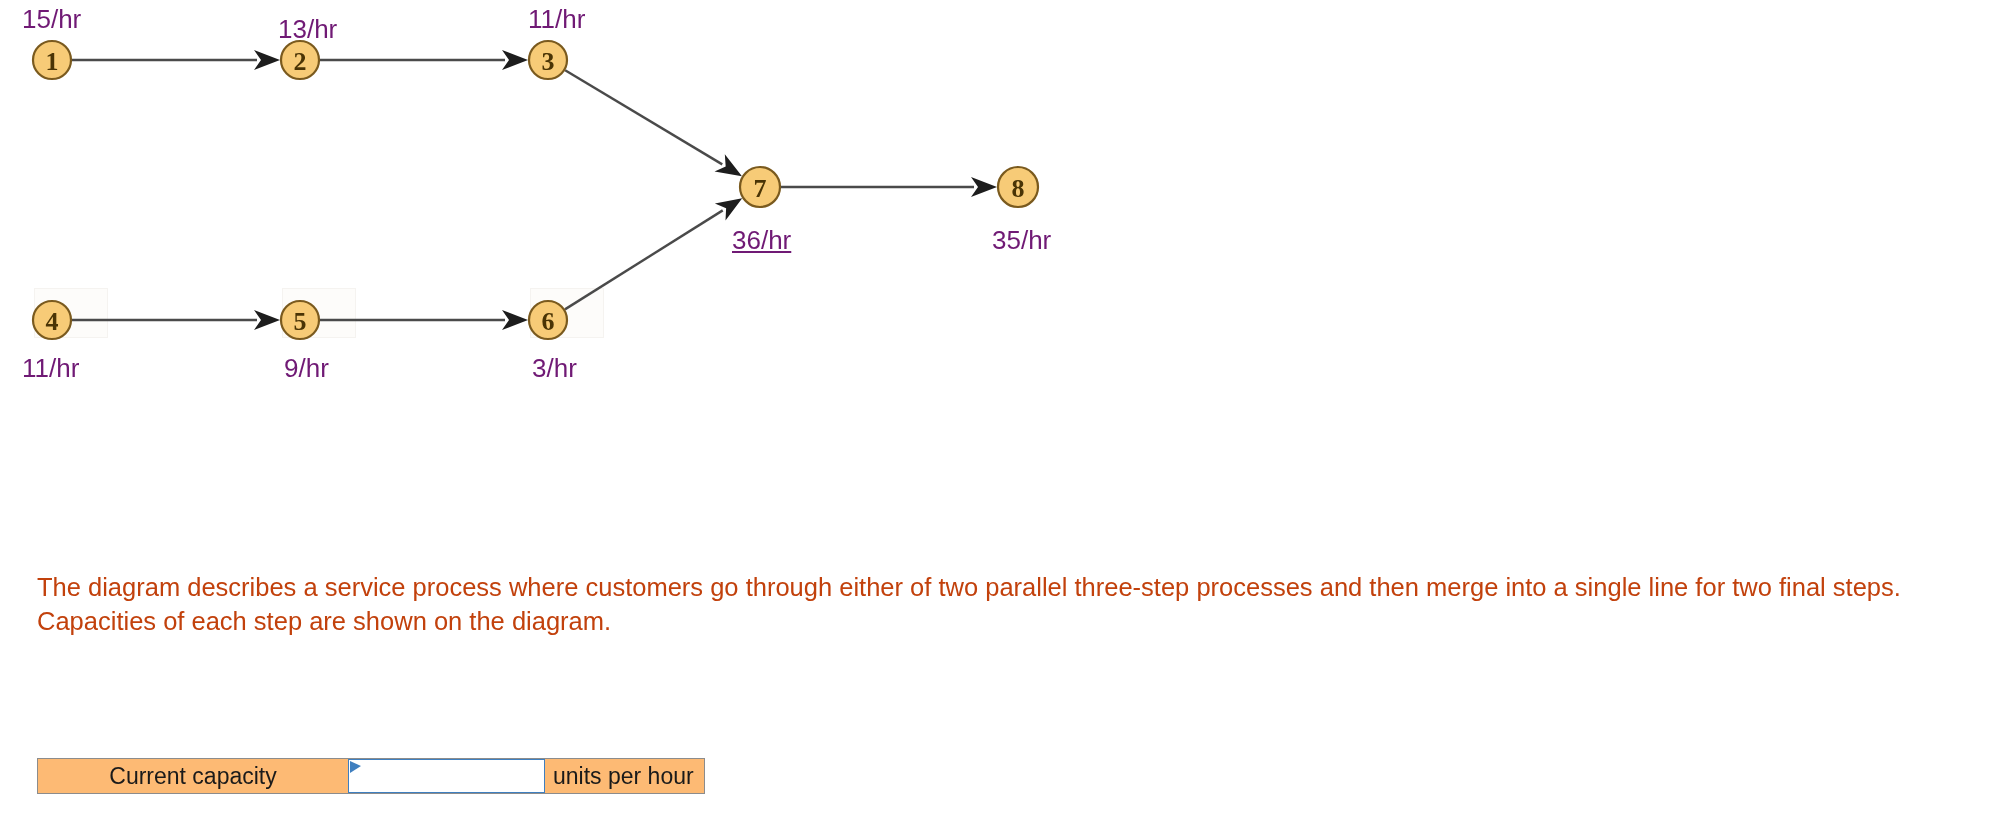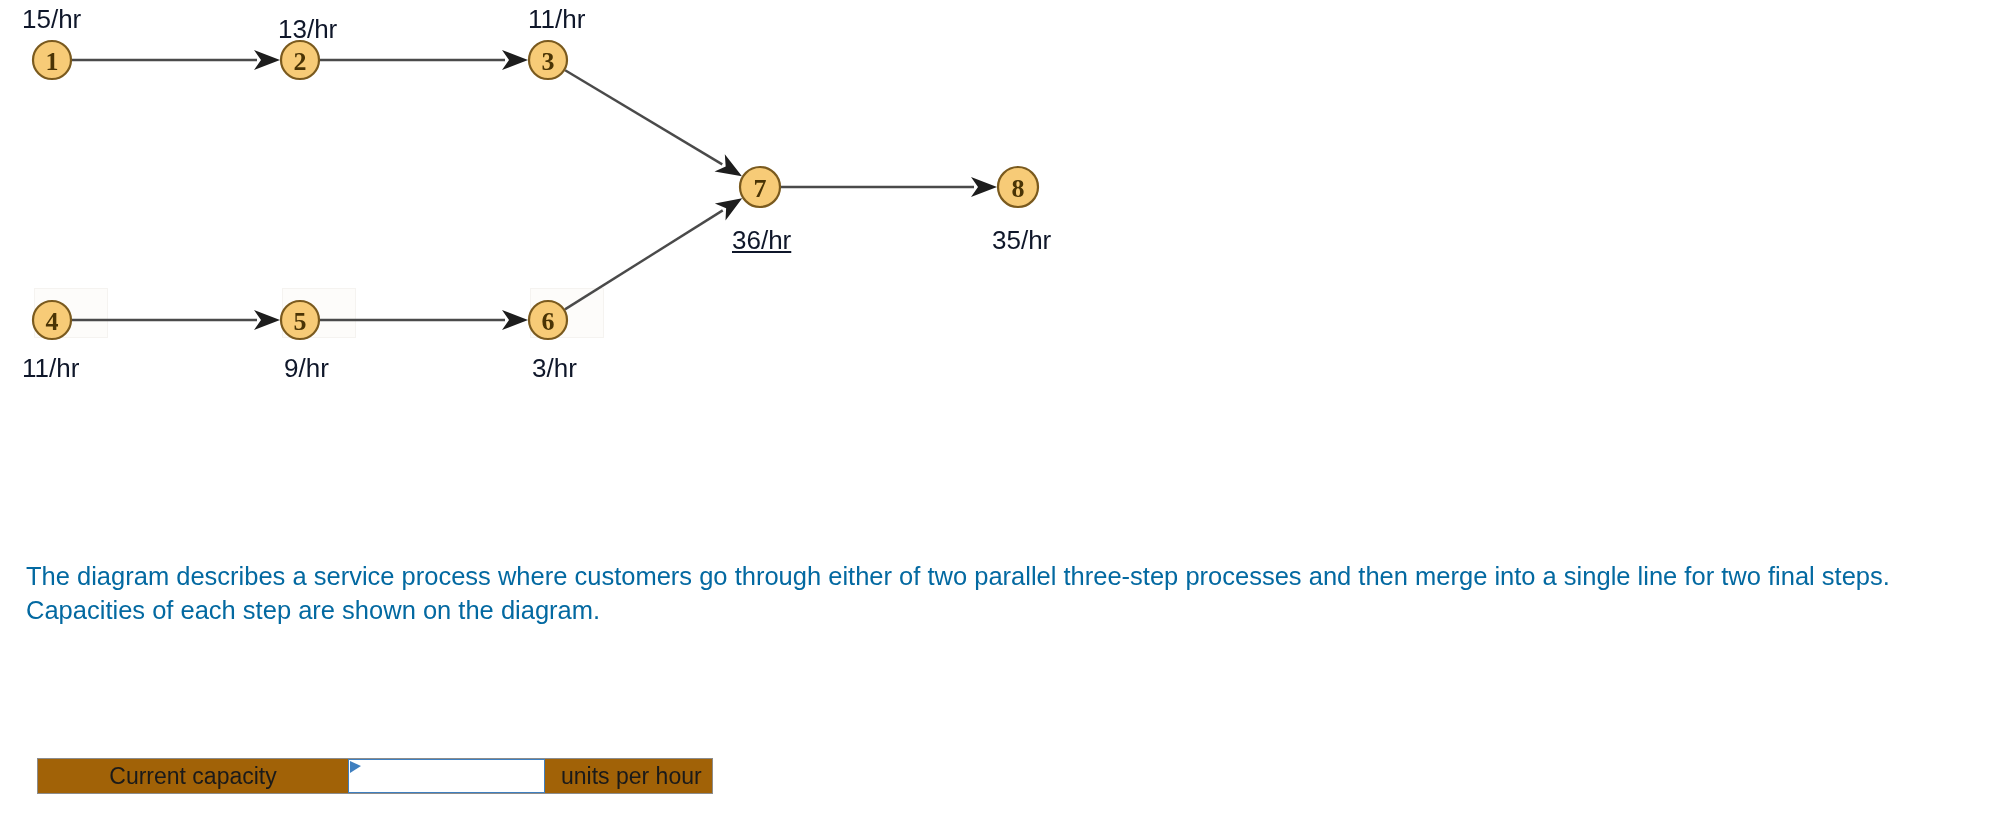--- a/index.html
+++ b/index.html
@@ -60,66 +60,66 @@
   .edge-head {
     fill: #1d1d1d;
     stroke: none;
   }
 
   .cap-label {
     position: absolute;
     font-family: "Liberation Sans", sans-serif;
     font-size: 26px;
     line-height: 1;
-    color: #0f172a;
+    color: #701a75;
     white-space: nowrap;
   }
 
   
   .scan-artifact {
     position: absolute;
     background: #fdfcfa;
     border: 1px solid #f4f2ee;
     opacity: 0.85;
     pointer-events: none;
   }
 
   
   #prose {
     position: absolute;
     left: 26px;
     top: 560px;
     width: 1930px;
   }
   #prose-paragraph {
-    margin: 0;
+    margin: 11px;
     font-size: 25.5px;
     line-height: 1.32;
-    color: #0369a1;
+    color: #c2410c;
   }
   #question-line {
     position: absolute;
     left: 26px;
     top: 668px;
     font-size: 25.5px;
     line-height: 1.32;
     color: #2b2b2b;
     white-space: nowrap;
   }
 
   
   #answer-widget {
     position: absolute;
     left: 37px;
     top: 758px;
     height: 36px;
     display: flex;
     align-items: stretch;
     border: 1px solid #8c8c8c;
-    background: #a16207;
+    background: #fdba74;
     box-sizing: border-box;
   }
   #answer-label-cell {
     width: 310px;
     display: flex;
     align-items: center;
     justify-content: center;
     font-size: 23px;
     color: #1a1a1a;
     box-sizing: border-box;
@@ -150,21 +150,21 @@
     width: 0;
     height: 0;
     border-left: 11px solid #3f7fbf;
     border-top: 5px solid transparent;
     border-bottom: 7px solid transparent;
     pointer-events: none;
   }
   #answer-units-cell {
     display: flex;
     align-items: center;
-    padding: 0 10px 0 16px;
+    padding: 0 10px 0 8px;
     font-size: 23px;
     color: #1a1a1a;
     box-sizing: border-box;
   }
 </style>
 </head>
 <body>
 
 <div id="page">
 

